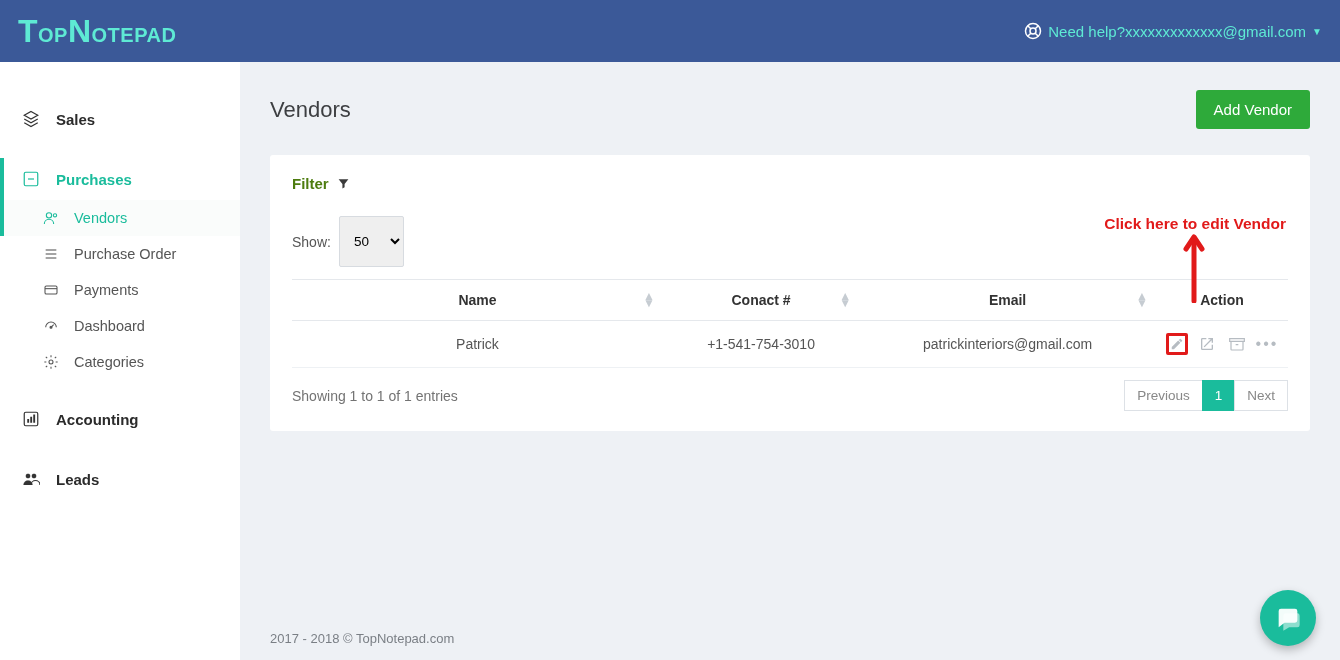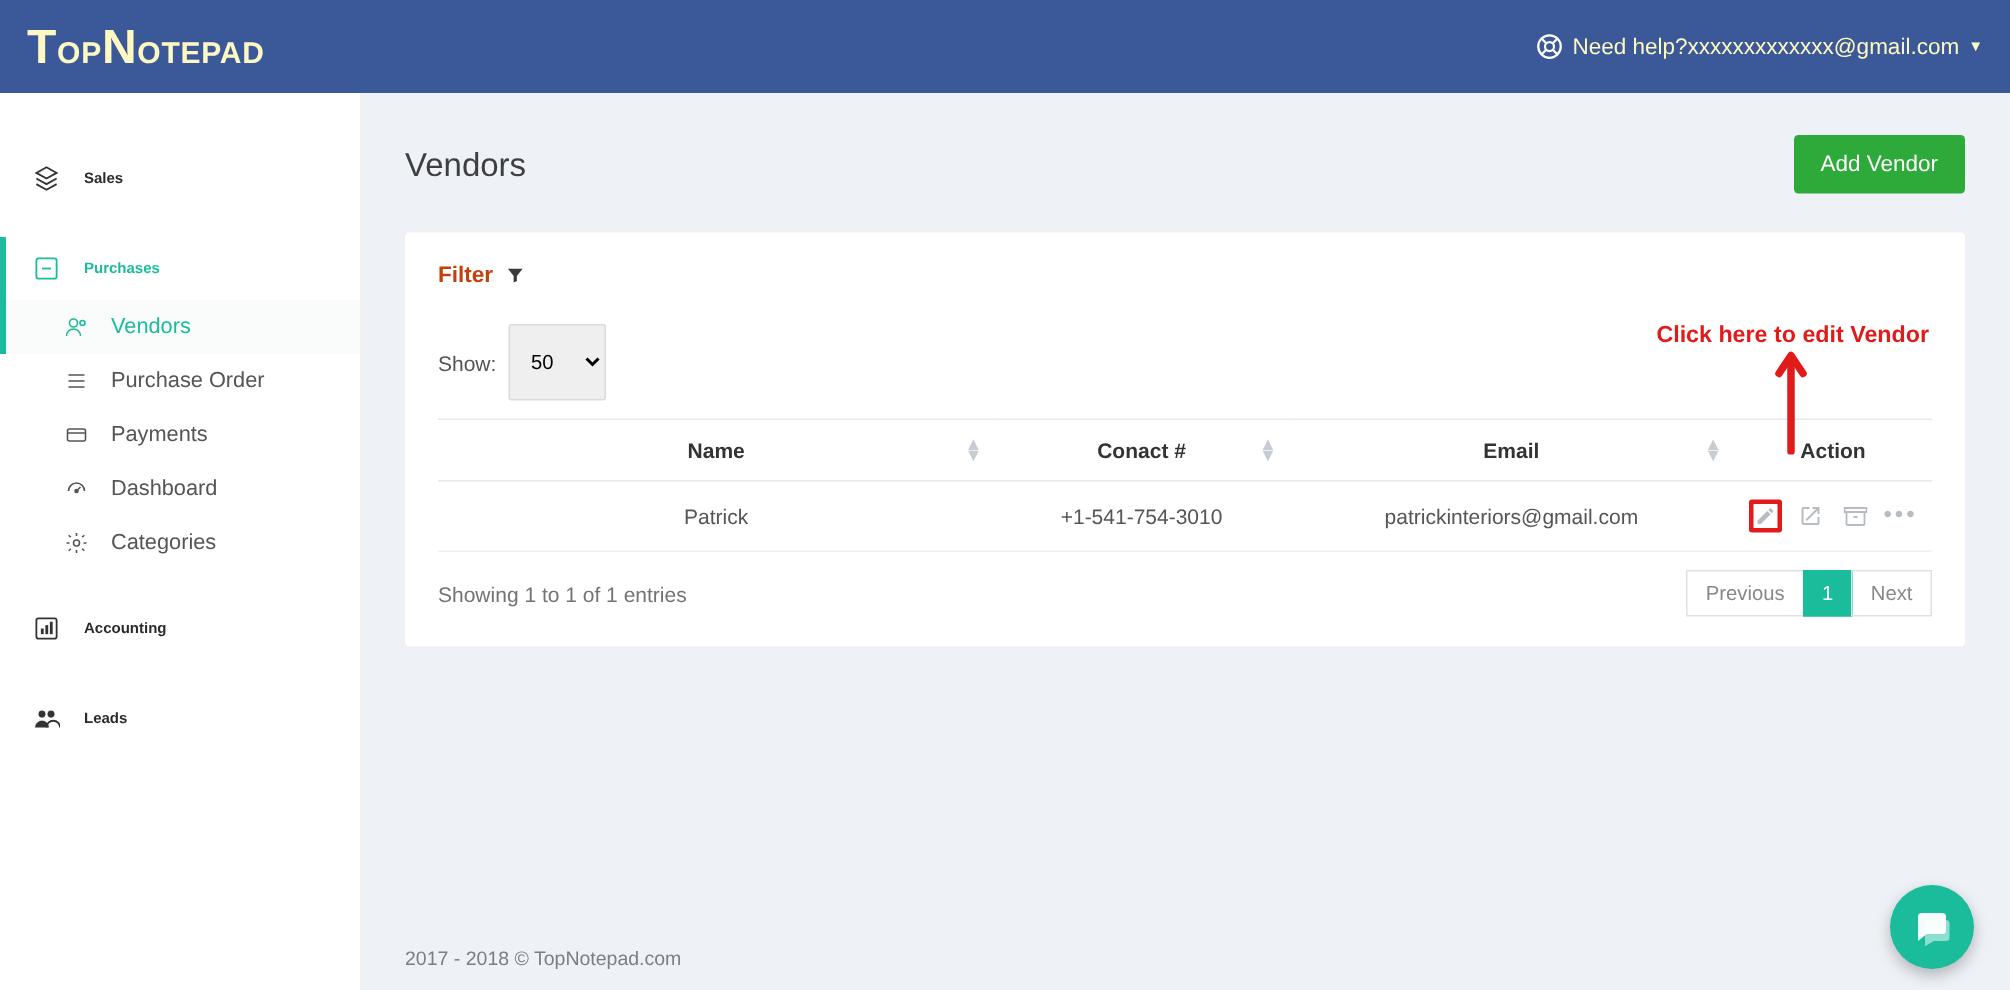--- a/index.html
+++ b/index.html
@@ -1,45 +1,45 @@
 <!DOCTYPE html>
 <html><head>
 <meta charset="utf-8">
 <style>
   * { box-sizing: border-box; margin: 0; padding: 0; }
   body { font-family: "Helvetica Neue", Arial, sans-serif; font-size: 14px; color: #333; background: #fff; width: 1340px; height: 660px; overflow: hidden; position: relative; }
 
   
-  .topbar { background: #3b5998; height: 62px; color: #fef9c3; display: flex; align-items: center; padding: 0 18px; }
+  .topbar { background: #3b5998; height: 62px; color: #5eead4; display: flex; align-items: center; padding: 0 18px; }
   .logo { font-family: "Arial Black", Impact, sans-serif; font-weight: 900; font-size: 28px; letter-spacing: 0.5px; }
   .logo .big { font-size: 32px; }
   .topbar-right { margin-left: auto; display: flex; align-items: center; }
   .help { display: flex; align-items: center; gap: 6px; font-size: 15px; }
   .user { font-size: 15px; display: flex; align-items: center; gap: 6px; }
 
   
   .shell { display: flex; height: calc(660px - 62px); }
   .sidebar { width: 240px; background: #fff; padding-top: 36px; }
   .main { flex: 1; background: #eef1f5; padding: 28px 30px 14px 30px; display: flex; flex-direction: column; gap: 26px; position: relative; }
 
   
-  .nav-section { display: flex; align-items: center; gap: 16px; padding: 12px 22px; font-size: 10px; font-weight: 700; color: #2b2b2b; cursor: pointer; }
+  .nav-section { display: flex; align-items: center; gap: 16px; padding: 12px 22px; font-size: 15px; font-weight: 700; color: #2b2b2b; cursor: pointer; }
   .nav-section.active { color: #1abc9c; border-left: 4px solid #1abc9c; background: #fff; padding-left: 18px; }
   .nav-sub { display: flex; align-items: center; gap: 14px; padding: 9px 22px 9px 42px; color: #555; font-size: 14.5px; cursor: pointer; }
   .nav-sub.active { color: #1abc9c; background: #fafcfb; border-left: 4px solid #1abc9c; padding-left: 38px; }
   .nav-icon { width: 18px; height: 18px; display: inline-flex; align-items: center; justify-content: center; color: inherit; }
 
   
   .page-head { display: flex; align-items: center; }
   .page-title { font-size: 22px; font-weight: 400; color: #3d3f42; }
   .btn-primary { margin-left: auto; background: #2eaa3a; color: #fff; border: none; border-radius: 3px; padding: 11px 18px; font-size: 15px; cursor: pointer; }
 
   
   .card { background: #fff; border-radius: 3px; padding: 20px 22px; position: relative; }
-  .filter-row { font-weight: 600; color: #c2410c; font-size: 15px; display: flex; align-items: center; gap: 8px; margin-bottom: 24px; }
+  .filter-row { font-weight: 600; color: #4d7c0f; font-size: 15px; display: flex; align-items: center; gap: 8px; margin-bottom: 24px; }
   .show-row { display: flex; align-items: center; gap: 8px; color: #555; font-size: 14px; margin-bottom: 12px; }
   .show-row select { border: 1px solid #d7dbe0; padding: 16px 10px; font-size: 13.5px; border-radius: 2px; }
 
   
   table { width: 100%; border-collapse: collapse; }
   th, td { text-align: center; padding: 12px 10px; font-size: 14px; }
   th { border-top: 1px solid #e5e8ec; border-bottom: 1px solid #e5e8ec; font-weight: 700; color: #333; position: relative; }
   td { border-bottom: 1px solid #eef1f4; color: #555; }
   .sort-icon { position: absolute; right: 8px; top: 50%; transform: translateY(-50%); color: #c6ccd2; font-size: 12px; line-height: 7px; }
 

